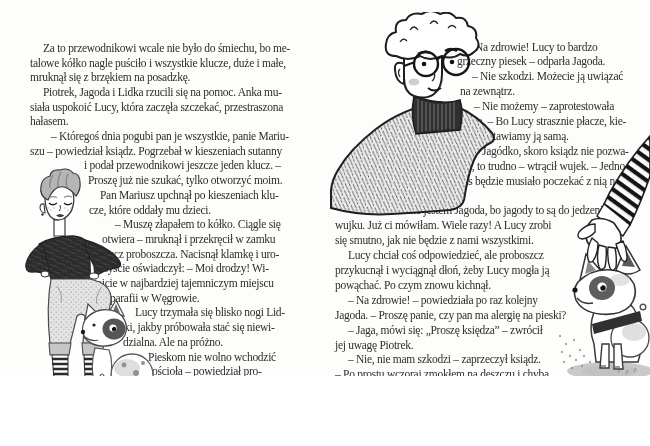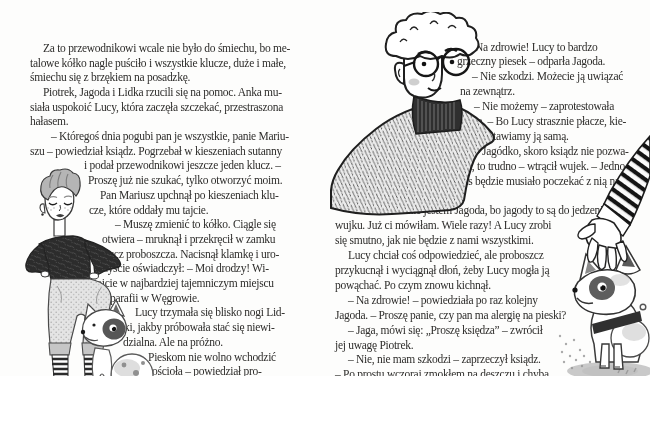--- a/index.html
+++ b/index.html
@@ -11,31 +11,31 @@
   svg.illu{position:absolute;}
 </style>
 </head>
 <body>
 
 <div class="spread">
 
   <div>
     <div class="ln" style="left:43px;top:40.8px">Za to przewodnikowi wcale nie było do śmiechu, bo me-</div>
     <div class="ln" style="left:30px;top:55.5px">talowe kółko nagle puściło i wszystkie klucze, duże i małe,</div>
-    <div class="ln" style="left:30px;top:70.2px">śmiechu się z brzękiem na posadzkę.</div>
+    <div class="ln" style="left:30px;top:70.2px">mruknął się z brzękiem na posadzkę.</div>
     <div class="ln" style="left:43px;top:84.9px">Piotrek, Jagoda i Lidka rzucili się na pomoc. Anka mu-</div>
     <div class="ln" style="left:30px;top:99.6px">siała uspokoić Lucy, która zaczęła szczekać, przestraszona</div>
     <div class="ln" style="left:30px;top:114.3px">hałasem.</div>
     <div class="ln" style="left:51px;top:129px">– Któregoś dnia pogubi pan je wszystkie, panie Mariu-</div>
     <div class="ln" style="left:30px;top:143.7px">szu – powiedział ksiądz. Pogrzebał w kieszeniach sutanny</div>
     <div class="ln" style="left:84px;top:158.4px">i podał przewodnikowi jeszcze jeden klucz. –</div>
     <div class="ln" style="left:88px;top:173.1px">Proszę już nie szukać, tylko otworzyć moim.</div>
     <div class="ln" style="left:100px;top:187.8px">Pan Mariusz upchnął po kieszeniach klu-</div>
-    <div class="ln" style="left:89px;top:202.5px">cze, które oddały mu tajcie.</div>
-    <div class="ln" style="left:115px;top:217.2px">– Muszę zmienić to kółko. Ciągle się</div>
+    <div class="ln" style="left:89px;top:202.5px">cze, które oddały mu dzieci.</div>
+    <div class="ln" style="left:115px;top:217.2px">– Muszę złapałem to kółko. Ciągle się</div>
     <div class="ln" style="left:102px;top:231.9px">otwiera – mruknął i przekręcił w zamku</div>
     <div class="ln" style="left:100px;top:246.6px">klucz proboszcza. Nacisnął klamkę i uro-</div>
     <div class="ln" style="left:98px;top:261.3px">czyście oświadczył: – Moi drodzy! Wi-</div>
     <div class="ln" style="left:94px;top:276px">tajcie w najbardziej tajemniczym miejscu</div>
     <div class="ln" style="left:110px;top:290.7px">parafii w Węgrowie.</div>
     <div class="ln" style="left:135px;top:305.4px">Lucy trzymała się blisko nogi Lid-</div>
     <div class="ln" style="left:124px;top:320.1px">ki, jakby próbowała stać się niewi-</div>
     <div class="ln" style="left:123px;top:334.8px">dzialna. Ale na próżno.</div>
     <div class="ln" style="left:140px;top:349.5px">– Pieskom nie wolno wchodzić</div>
     <div class="ln" style="left:133px;top:364.2px">do kościoła – powiedział pro-</div>

